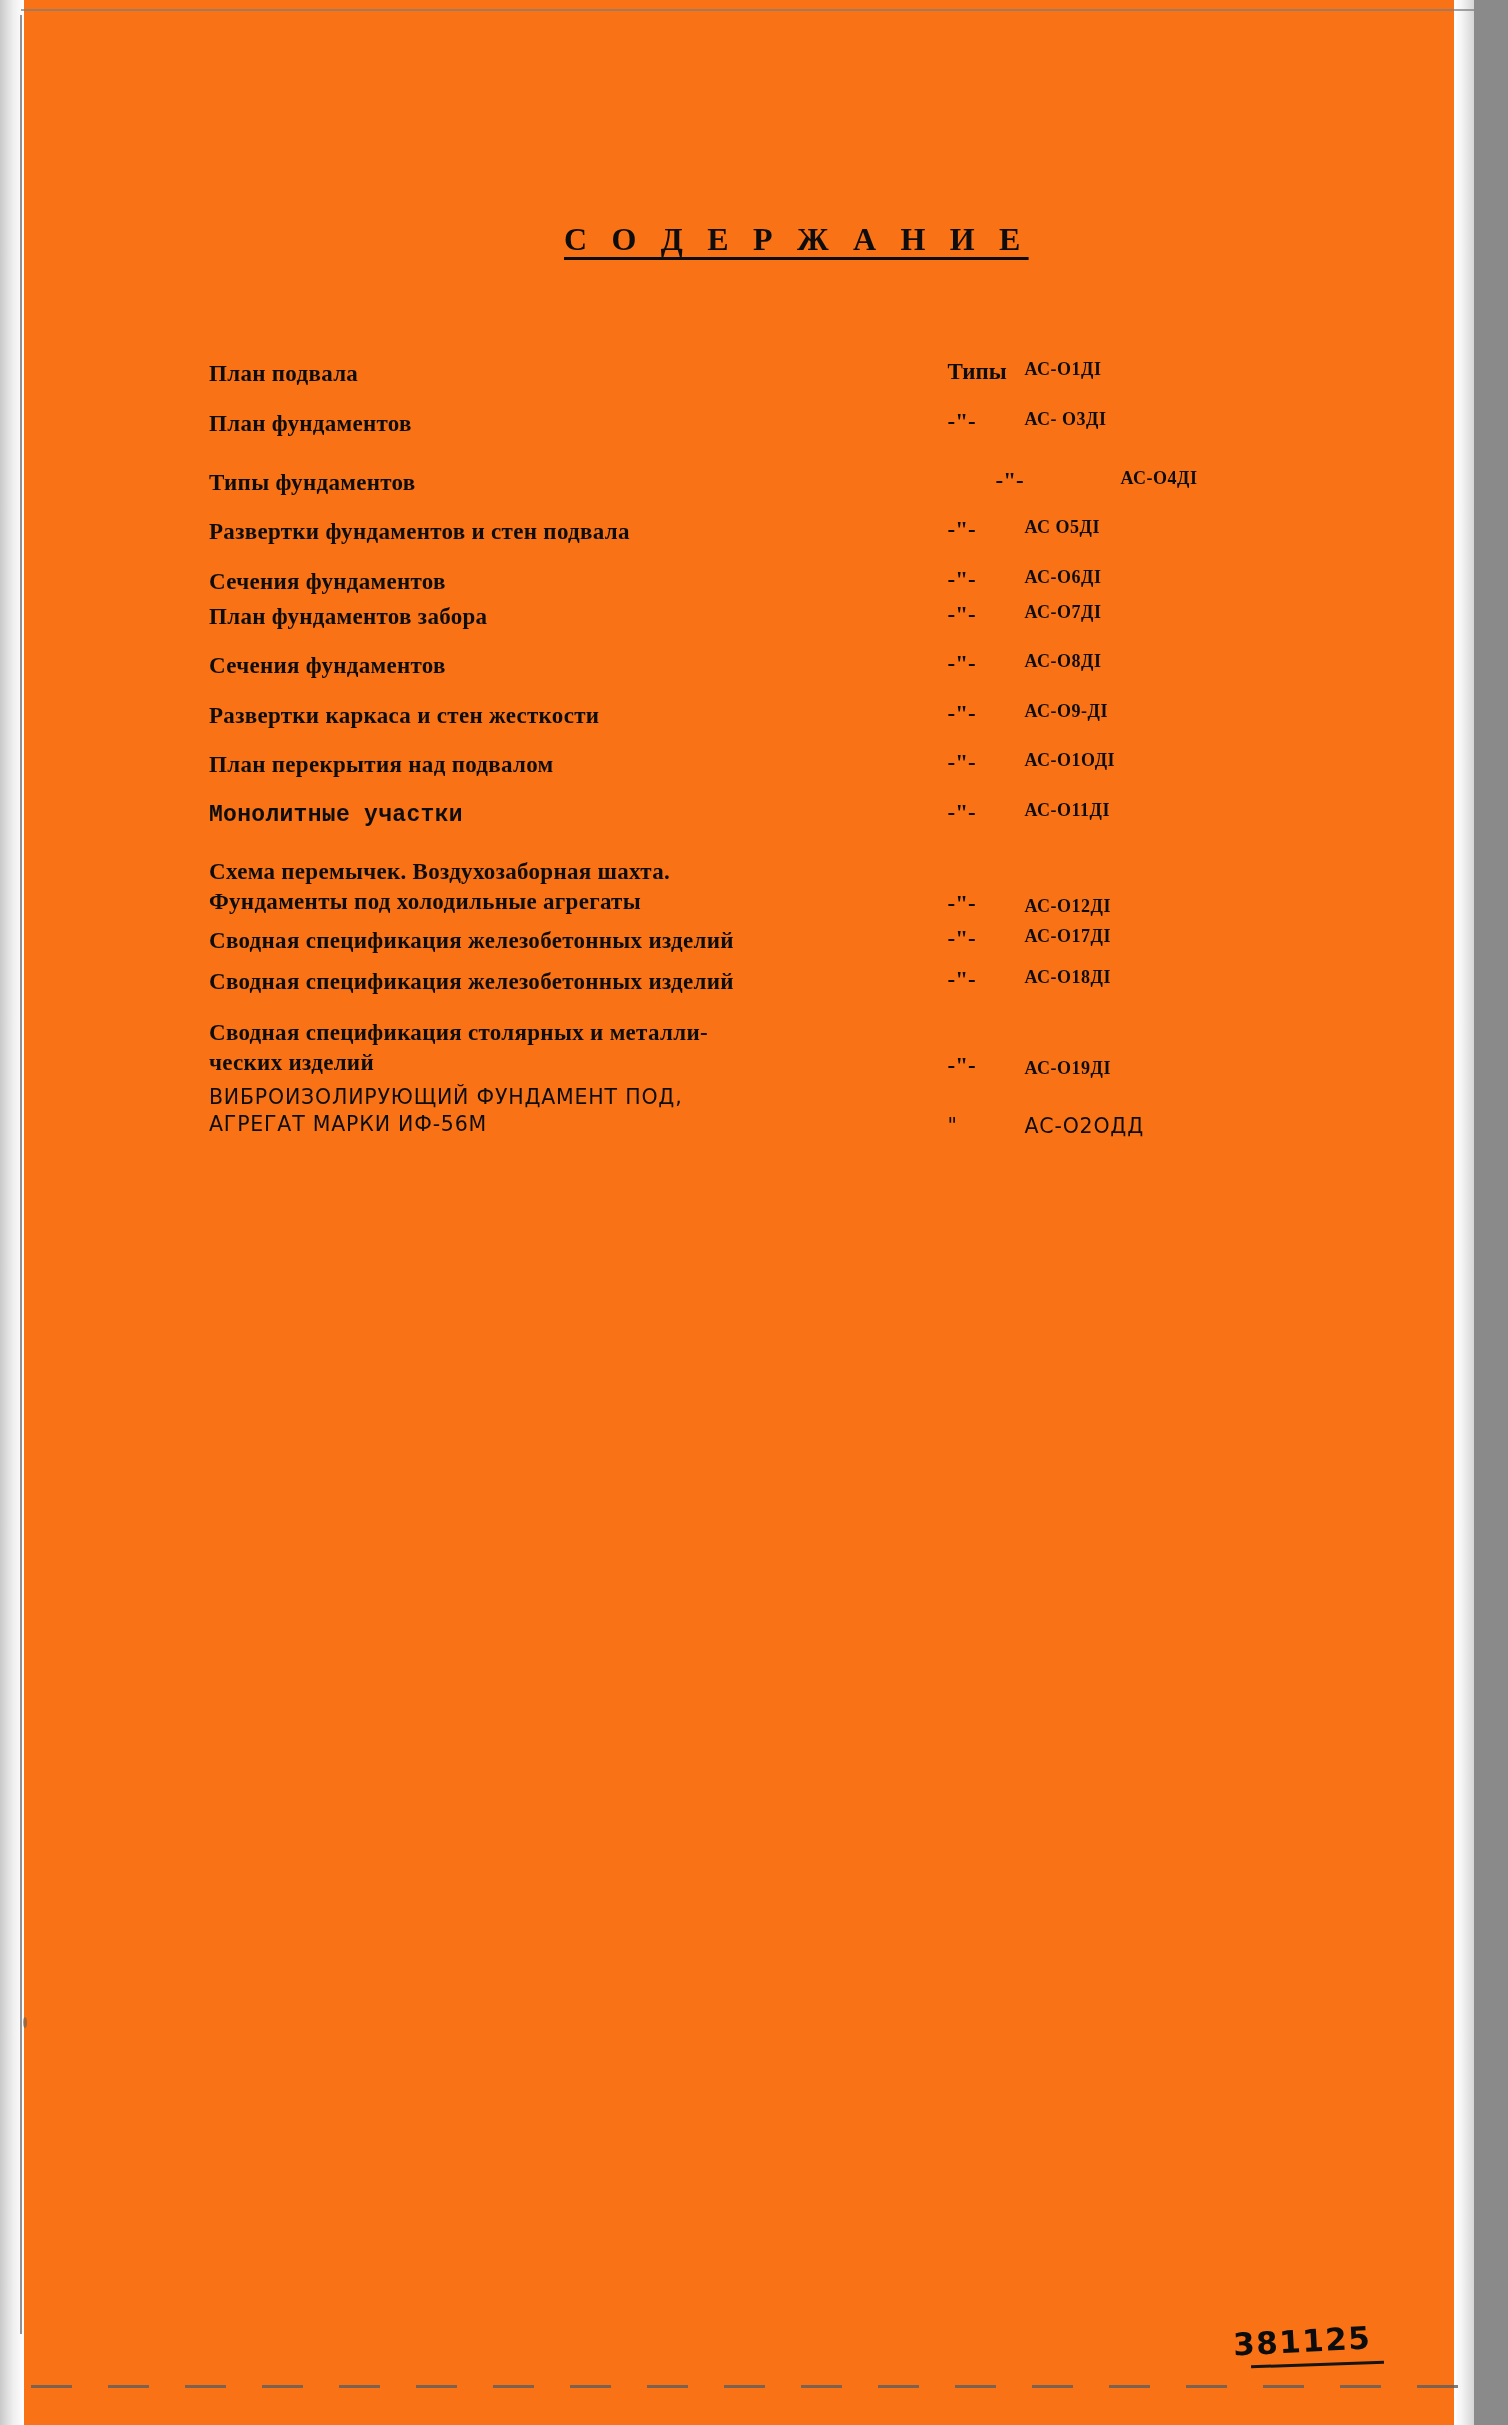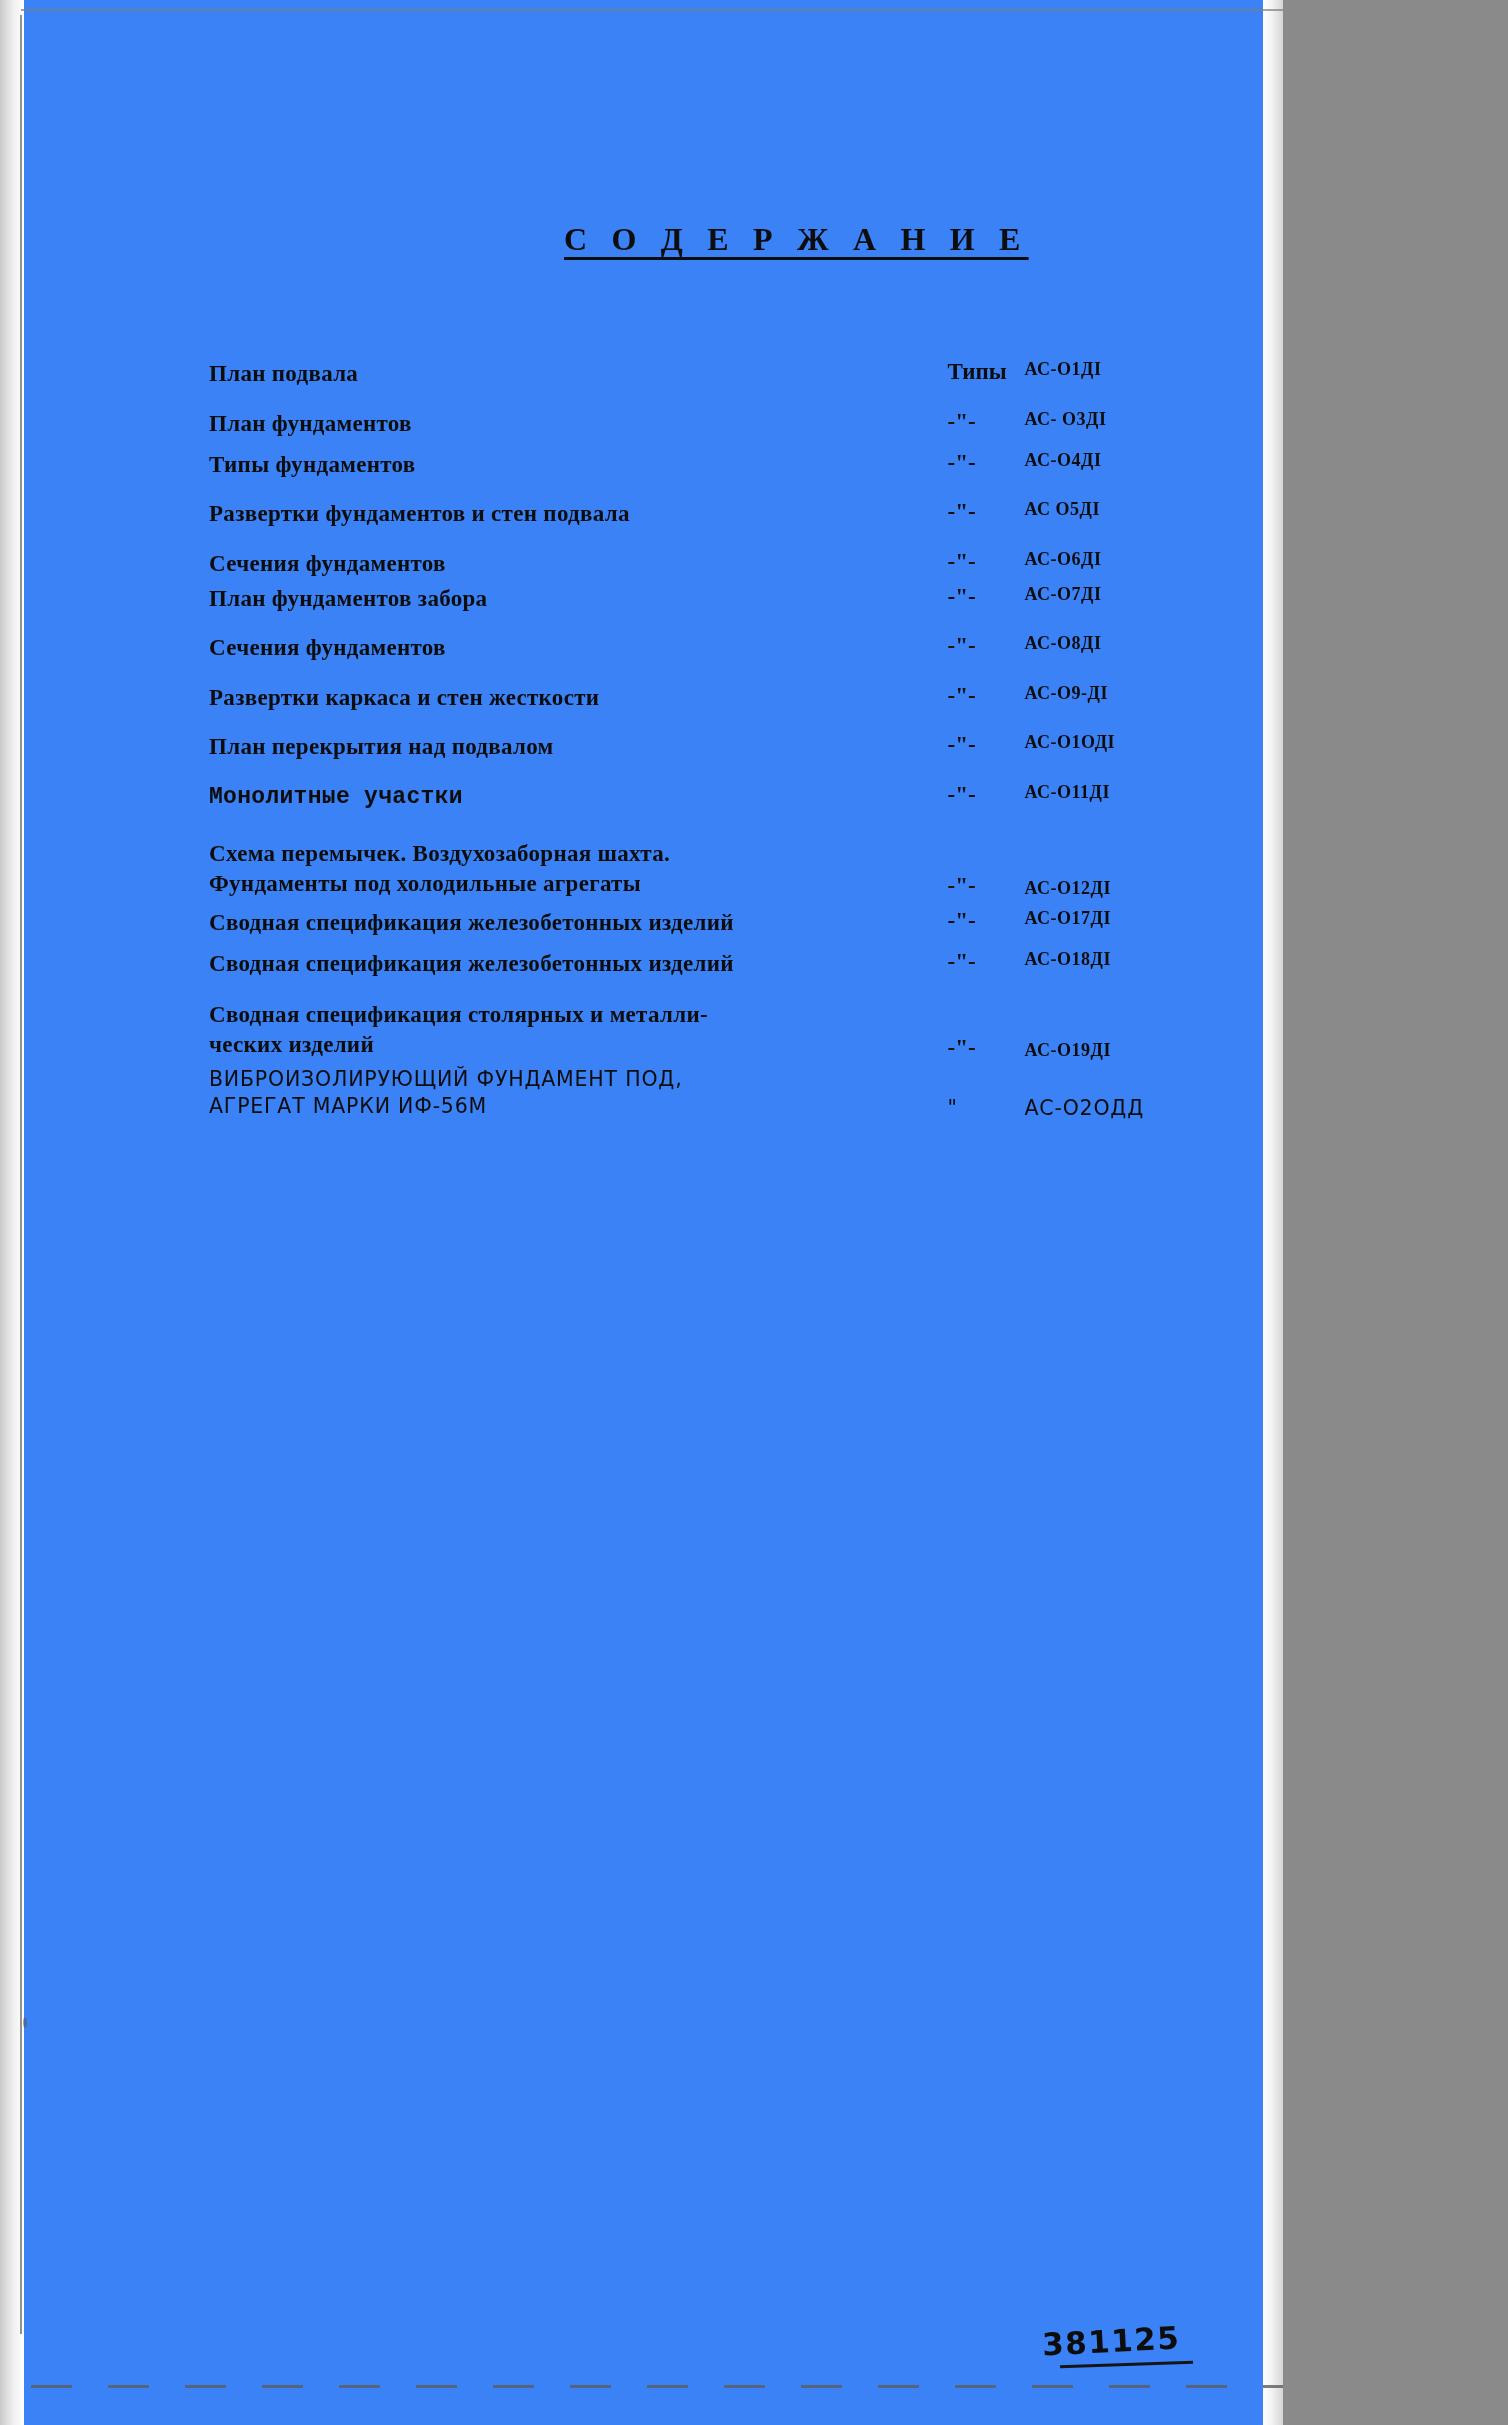--- a/index.html
+++ b/index.html
@@ -2,23 +2,23 @@
 <html lang="ru" style="font-size:8.2px"><head>
 <meta charset="utf-8">
 <style>
   html, body {
     margin: 0;
     padding: 0;
     background: #8a8a8a;
   }
   .page {
     position: relative;
-    width: 1283px;
+    width: 1474px;
     height: 2426px;
-    background: #3b82f6;
+    background: #f97316;
     overflow: hidden;
     font-family: "Liberation Serif", serif;
     color: #0d0d0d;
   }
 
   
   .scan-edge-left {
     position: absolute;
     left: 0; top: 0;
     width: 23.6px; height: 2426px;
@@ -159,21 +159,21 @@
       <div class="toc-row" style="margin-top: 0px;">
         <div class="toc-name" style="white-space: pre-line;">План подвала</div>
         <div class="toc-dash">Типы</div>
         <div class="toc-code">АС-О1ДI</div>
       </div>
       <div class="toc-row" style="margin-top: 18.5px;">
         <div class="toc-name" style="white-space: pre-line;">План фундаментов</div>
         <div class="toc-dash">-"-</div>
         <div class="toc-code">АС- О3ДI</div>
       </div>
-      <div class="toc-row" style="margin-top: 10px;">
+      <div class="toc-row" style="margin-top: 28px; gap: 48px;">
         <div class="toc-name" style="white-space: pre-line;">Типы фундаментов</div>
         <div class="toc-dash">-"-</div>
         <div class="toc-code">АС-О4ДI</div>
       </div>
       <div class="toc-row" style="margin-top: 18.5px;">
         <div class="toc-name" style="white-space: pre-line;">Развертки фундаментов и стен подвала</div>
         <div class="toc-dash">-"-</div>
         <div class="toc-code">АС О5ДI</div>
       </div>
       <div class="toc-row" style="margin-top: 18.5px;">

